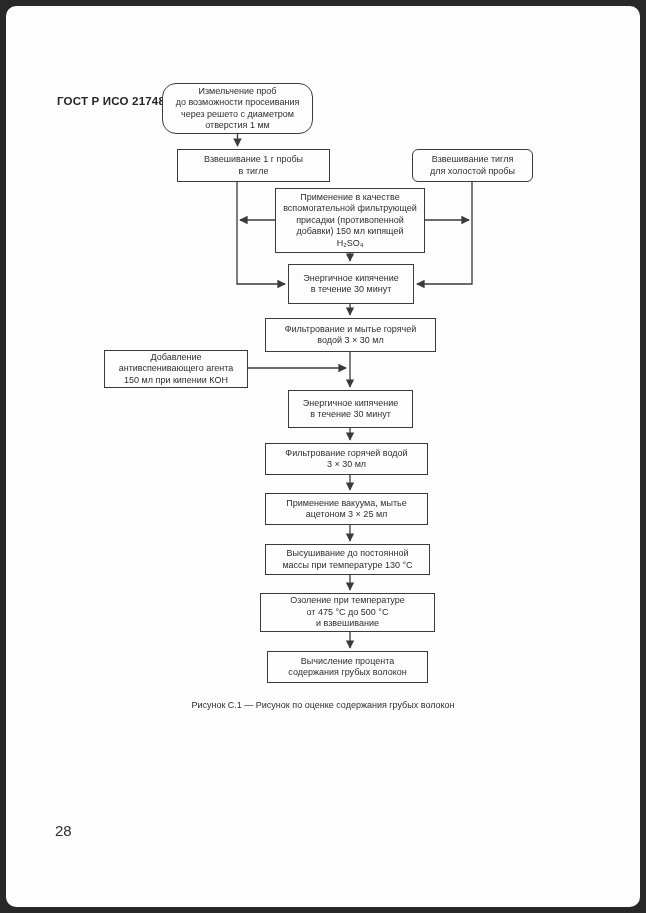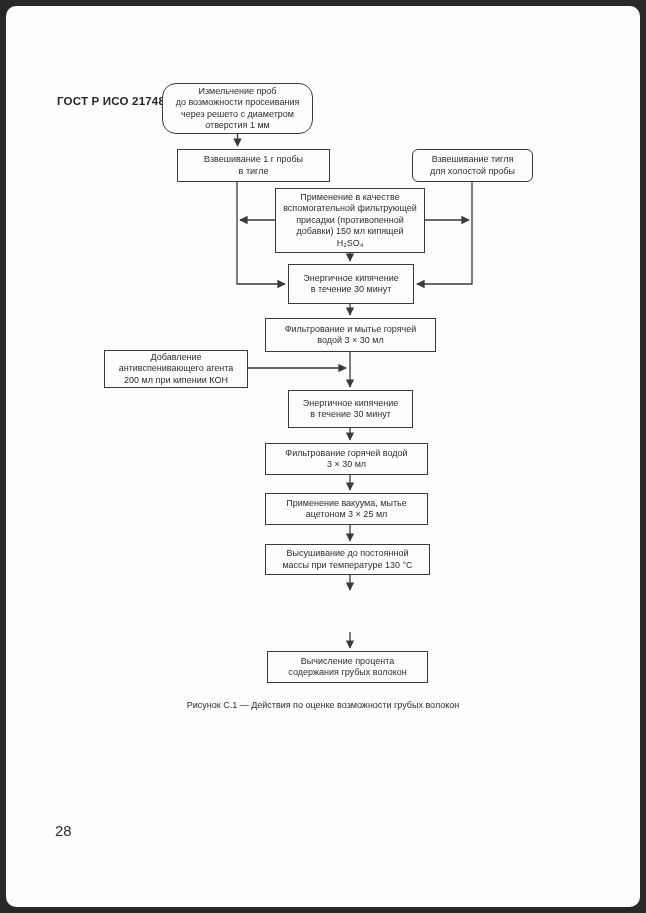--- a/index.html
+++ b/index.html
@@ -125,34 +125,37 @@
 H₂SO₄</div>
 
   <div class="fbox" style="left:288px;top:264px;width:126px;height:40px;">Энергичное кипячение
 в течение 30 минут</div>
 
   <div class="fbox" style="left:265px;top:318px;width:171px;height:34px;">Фильтрование и мытье горячей
 водой 3 × 30 мл</div>
 
   <div class="fbox" style="left:104px;top:350px;width:144px;height:38px;">Добавление
 антивспенивающего агента
-200 мл при кипении КОН</div>
+150 мл при кипении КОН</div>
 
   <div class="fbox" style="left:288px;top:390px;width:125px;height:38px;">Энергичное кипячение
 в течение 30 минут</div>
 
   <div class="fbox" style="left:265px;top:443px;width:163px;height:32px;">Фильтрование горячей водой
 3 × 30 мл</div>
 
   <div class="fbox" style="left:265px;top:493px;width:163px;height:32px;">Применение вакуума, мытье
 ацетоном 3 × 25 мл</div>
 
   <div class="fbox" style="left:265px;top:544px;width:165px;height:31px;">Высушивание до постоянной
 массы при температуре 130 °С</div>
 
+  <div class="fbox" style="left:260px;top:593px;width:175px;height:39px;">Озоление при температуре
+от 475 °С до 500 °С
+и взвешивание</div>
 
   <div class="fbox" style="left:267px;top:651px;width:161px;height:32px;">Вычисление процента
 содержания грубых волокон</div>
 
-  <div class="caption">Рисунок С.1 — Действия по оценке возможности грубых волокон</div>
+  <div class="caption">Рисунок С.1 — Рисунок по оценке содержания грубых волокон</div>
 
   <div class="page-number">28</div>
 </div>
 
 </body></html>

